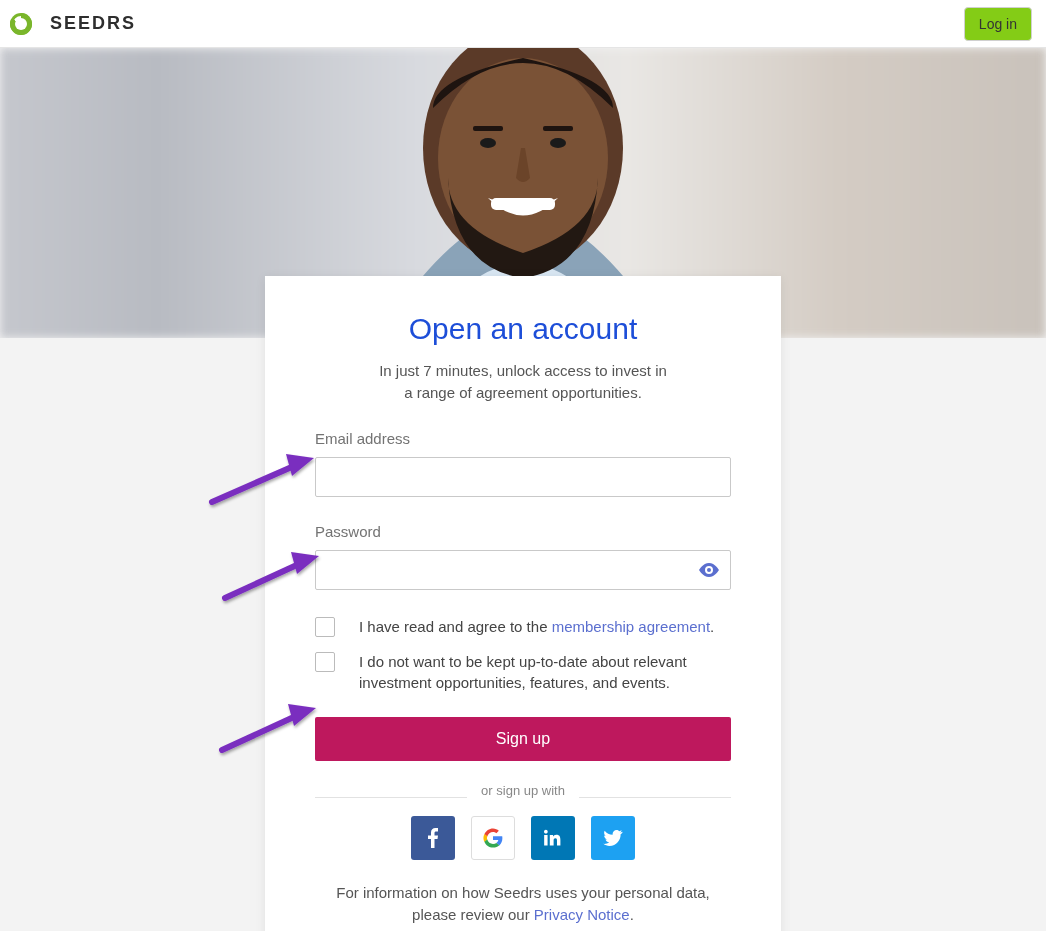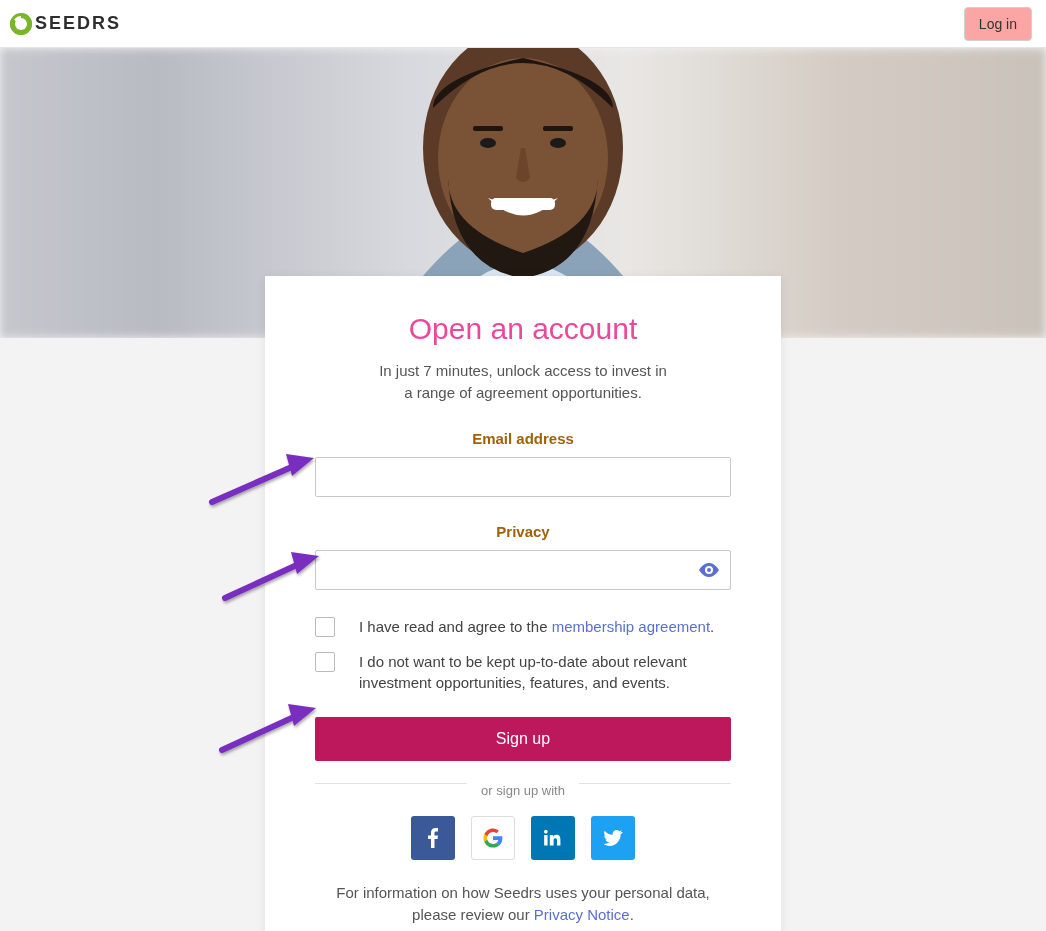--- a/index.html
+++ b/index.html
@@ -21,21 +21,21 @@
     display: flex;
     align-items: center;
     justify-content: space-between;
     padding: 0 14px 0 10px;
     position: relative;
     z-index: 10;
   }
   .logo {
     display: flex;
     align-items: center;
-    gap: 3px;
+    gap: 18px;
   }
   .logo-mark {
     width: 22px;
     height: 22px;
     border-radius: 50%;
     background: conic-gradient(#7ab62b 0 300deg, #fff 300deg 360deg);
     box-shadow: inset 0 0 0 3px #7ab62b;
     position: relative;
   }
   .logo-mark::after{
@@ -45,21 +45,21 @@
     background:#fff;
     border-radius:50%;
   }
   .logo-text {
     font-weight: 600;
     letter-spacing: 2px;
     font-size: 18px;
     color: #2e2e2e;
   }
   .login-btn {
-    background:#fca5a5;
+    background:#84cc16;
     border:1px solid #d0d0d0;
     border-radius:4px;
     padding:8px 14px;
     font-size:14px;
     color:#333;
     cursor:pointer;
   }
 
   
   .hero {
@@ -92,37 +92,36 @@
     width:516px;
     background:#fff;
     box-shadow:0 2px 10px rgba(0,0,0,0.08);
     padding:36px 50px 30px;
     z-index:5;
   }
   .card h1{
     text-align:center;
     font-weight:400;
     font-size:30px;
-    color:#ec4899;
+    color:#1d4ed8;
     margin-bottom:14px;
   }
   .card .sub{
     text-align:center;
     font-size:15px;
     color:#555;
     line-height:1.45;
     margin-bottom:26px;
   }
   .field-label{
-    font-weight:700;
-    font-size:15px;
-    color:#a16207;
+    font-weight:400;
+    font-size:15px;
+    color:#737373;
     margin-bottom:10px;
     display:block;
-    text-align:center;
   }
   .field-group{ margin-bottom:26px; }
   .text-input{
     width:100%;
     height:40px;
     border:1px solid #c9c9c9;
     border-radius:2px;
     padding:0 10px;
     font-size:15px;
   }
@@ -168,21 +167,21 @@
     color:#fff;
     border:none;
     border-radius:2px;
     font-size:16px;
     margin-top:10px;
     cursor:pointer;
   }
 
   .divider{
     display:flex;
-    align-items:flex-start;
+    align-items:flex-end;
     margin:22px 0 18px;
     gap:14px;
   }
   .divider::before,.divider::after{
     content:"";
     flex:1;
     height:1px;
     background:#e2e2e2;
   }
   .divider span{
@@ -270,21 +269,21 @@
     <span>In just 7 minutes, unlock access to invest in</span><br>
     <span>a range of agreement opportunities.</span>
   </p>
 
   <div class="field-group">
     <label class="field-label">Email address</label>
     <input class="text-input" type="text" style="">
   </div>
 
   <div class="field-group">
-    <label class="field-label">Privacy</label>
+    <label class="field-label">Password</label>
     <div class="pw-wrap">
       <input class="text-input" type="password" style="">
       <button class="eye-btn">
         <svg width="20" height="14" viewBox="0 0 20 14">
           <path d="M10 0 C4 0 0 7 0 7 s4 7 10 7 s10-7 10-7 S16 0 10 0 Z M10 11 a4 4 0 1 1 0-8 a4 4 0 0 1 0 8 Z" fill="#5b6fcf"></path>
           <circle cx="10" cy="7" r="2" fill="#5b6fcf"></circle>
         </svg>
       </button>
     </div>
   </div>

